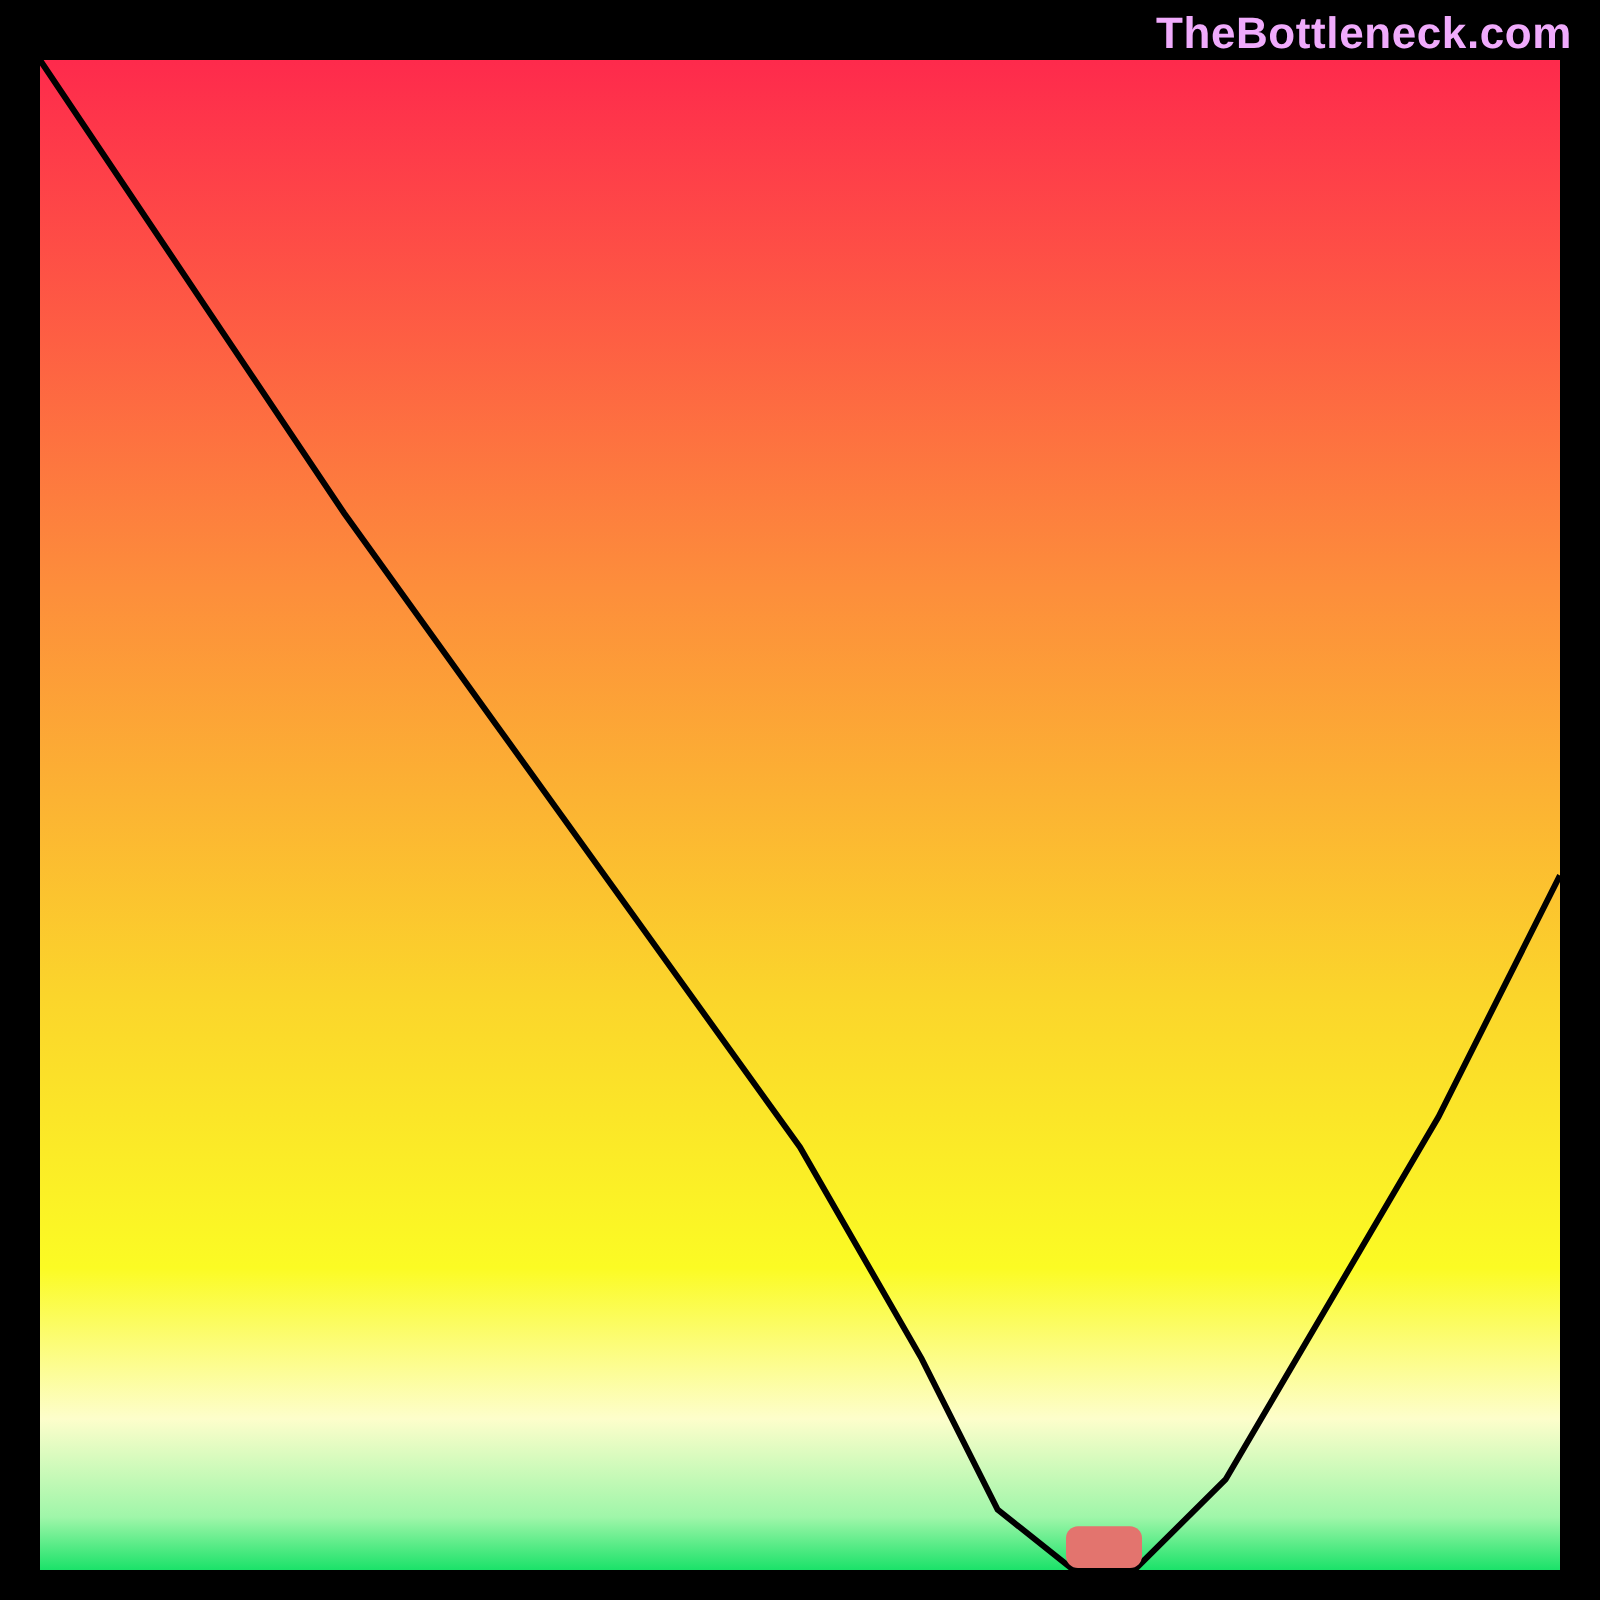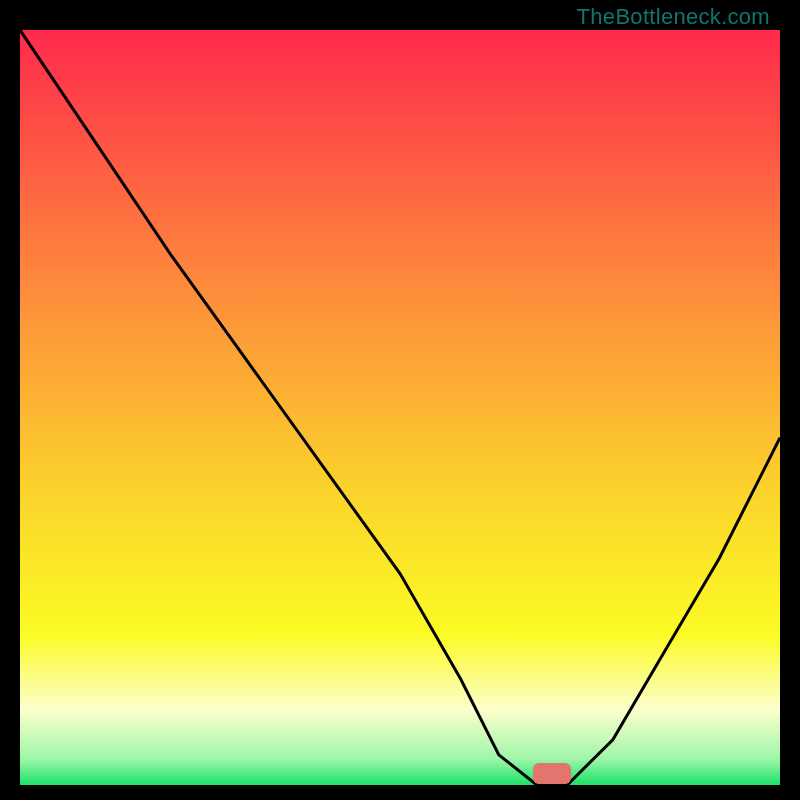--- a/index.html
+++ b/index.html
@@ -12,24 +12,24 @@
   }
   .frame {
     position: relative;
     width: 800px;
     height: 800px;
     background: #000;
   }
   .watermark {
     position: absolute;
     top: 4px;
-    right: 30px;
+    right: 14px;
     font-size: 22px;
-    font-weight: 400;
-    color: #0f766e;
+    font-weight: 700;
+    color: #f0abfc;
     letter-spacing: 0.3px;
   }
   .plot-outer {
     position: absolute;
     left: 20px;
     top: 30px;
     width: 760px;
     height: 755px;
     background: #000;
   }

